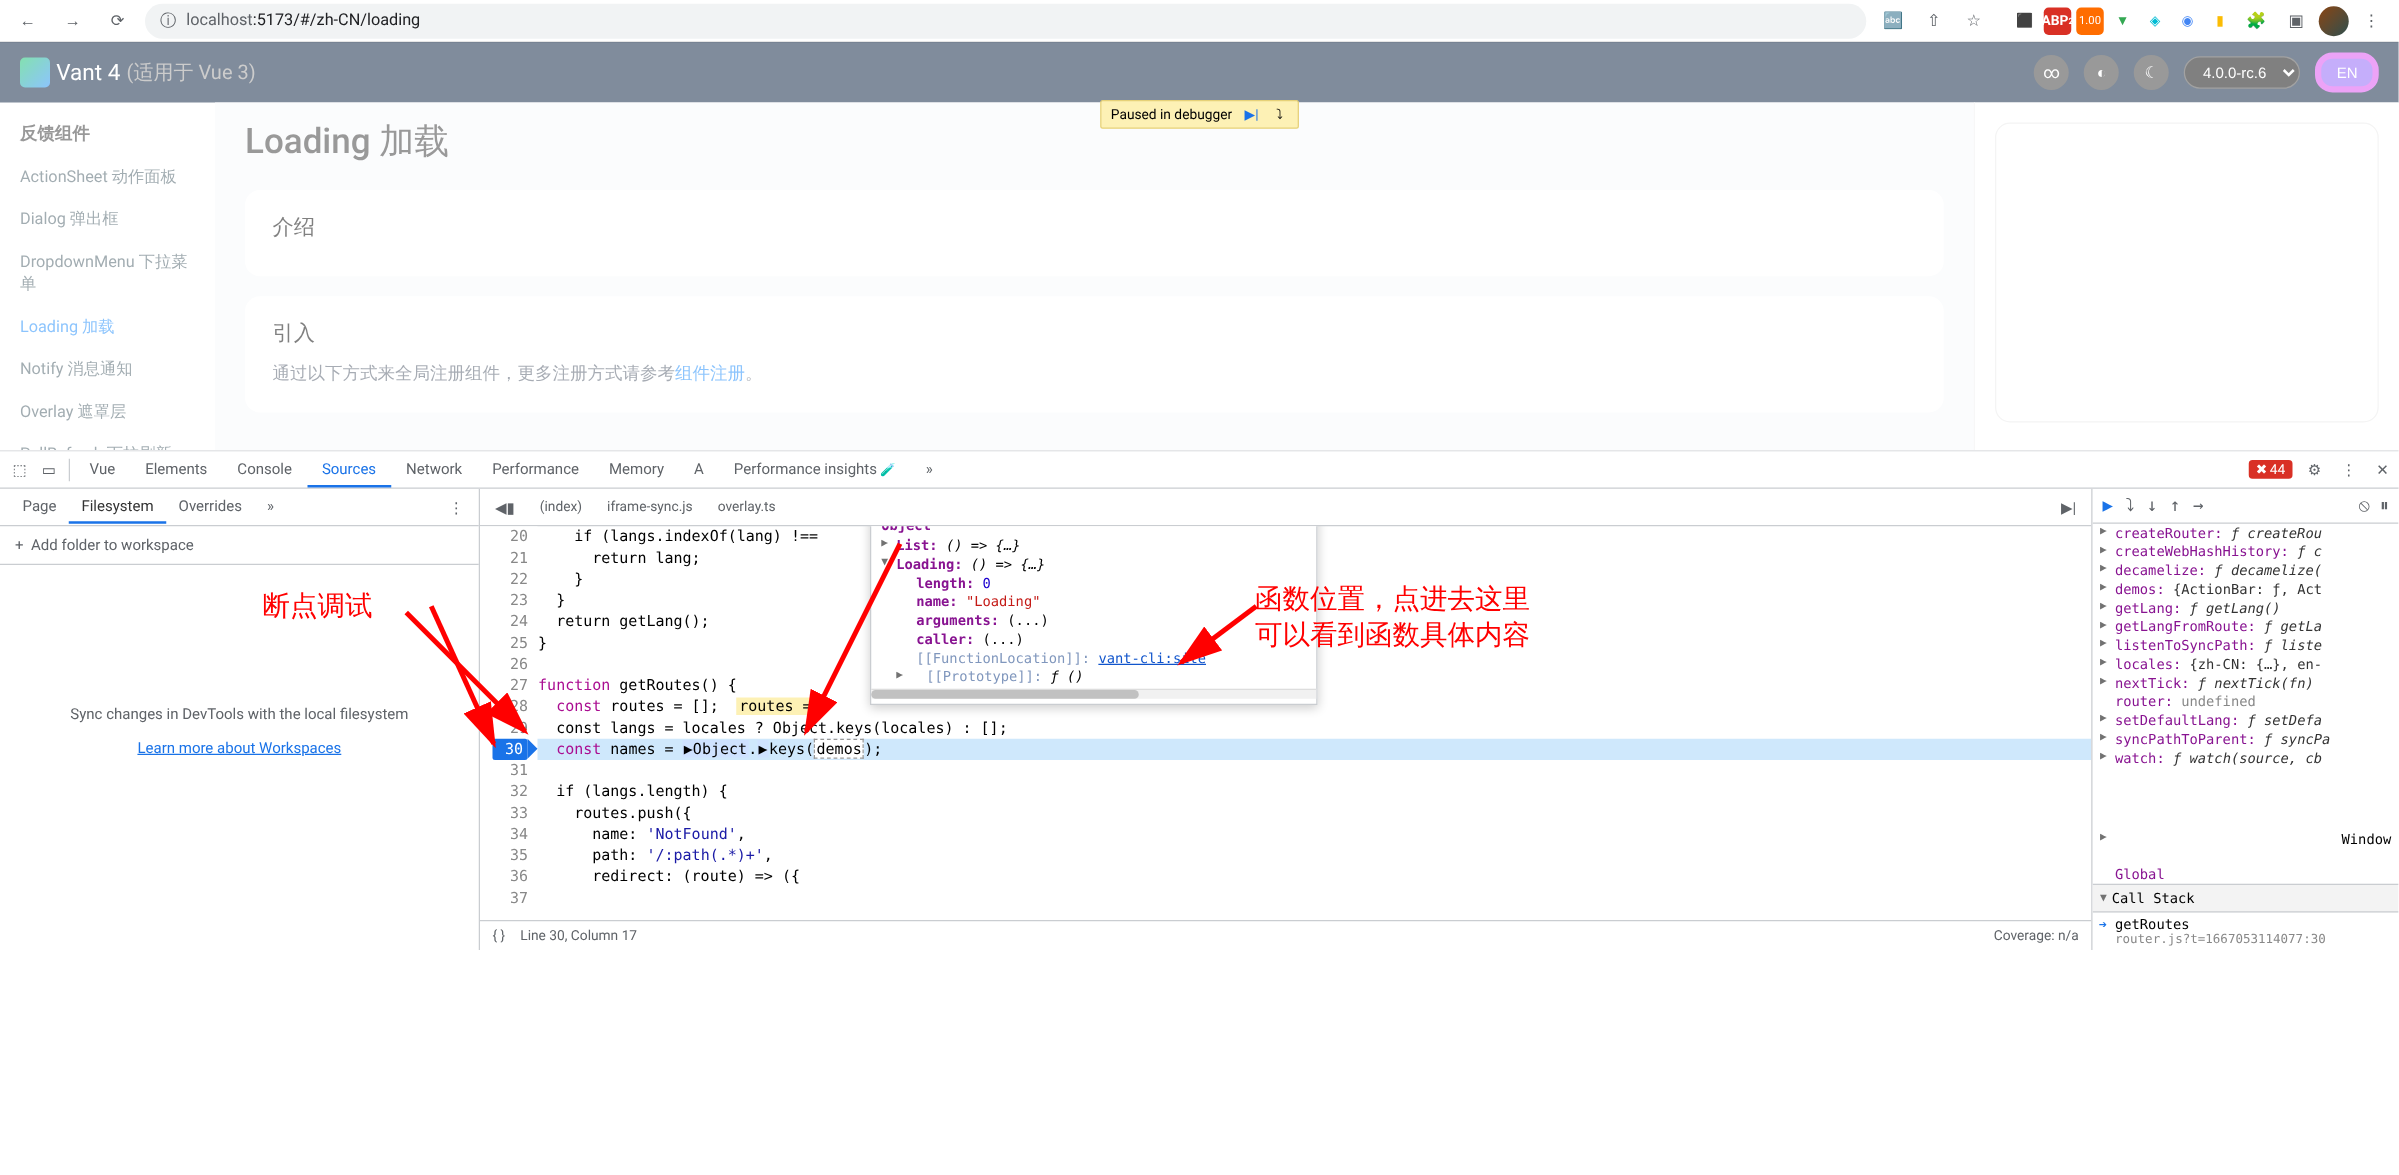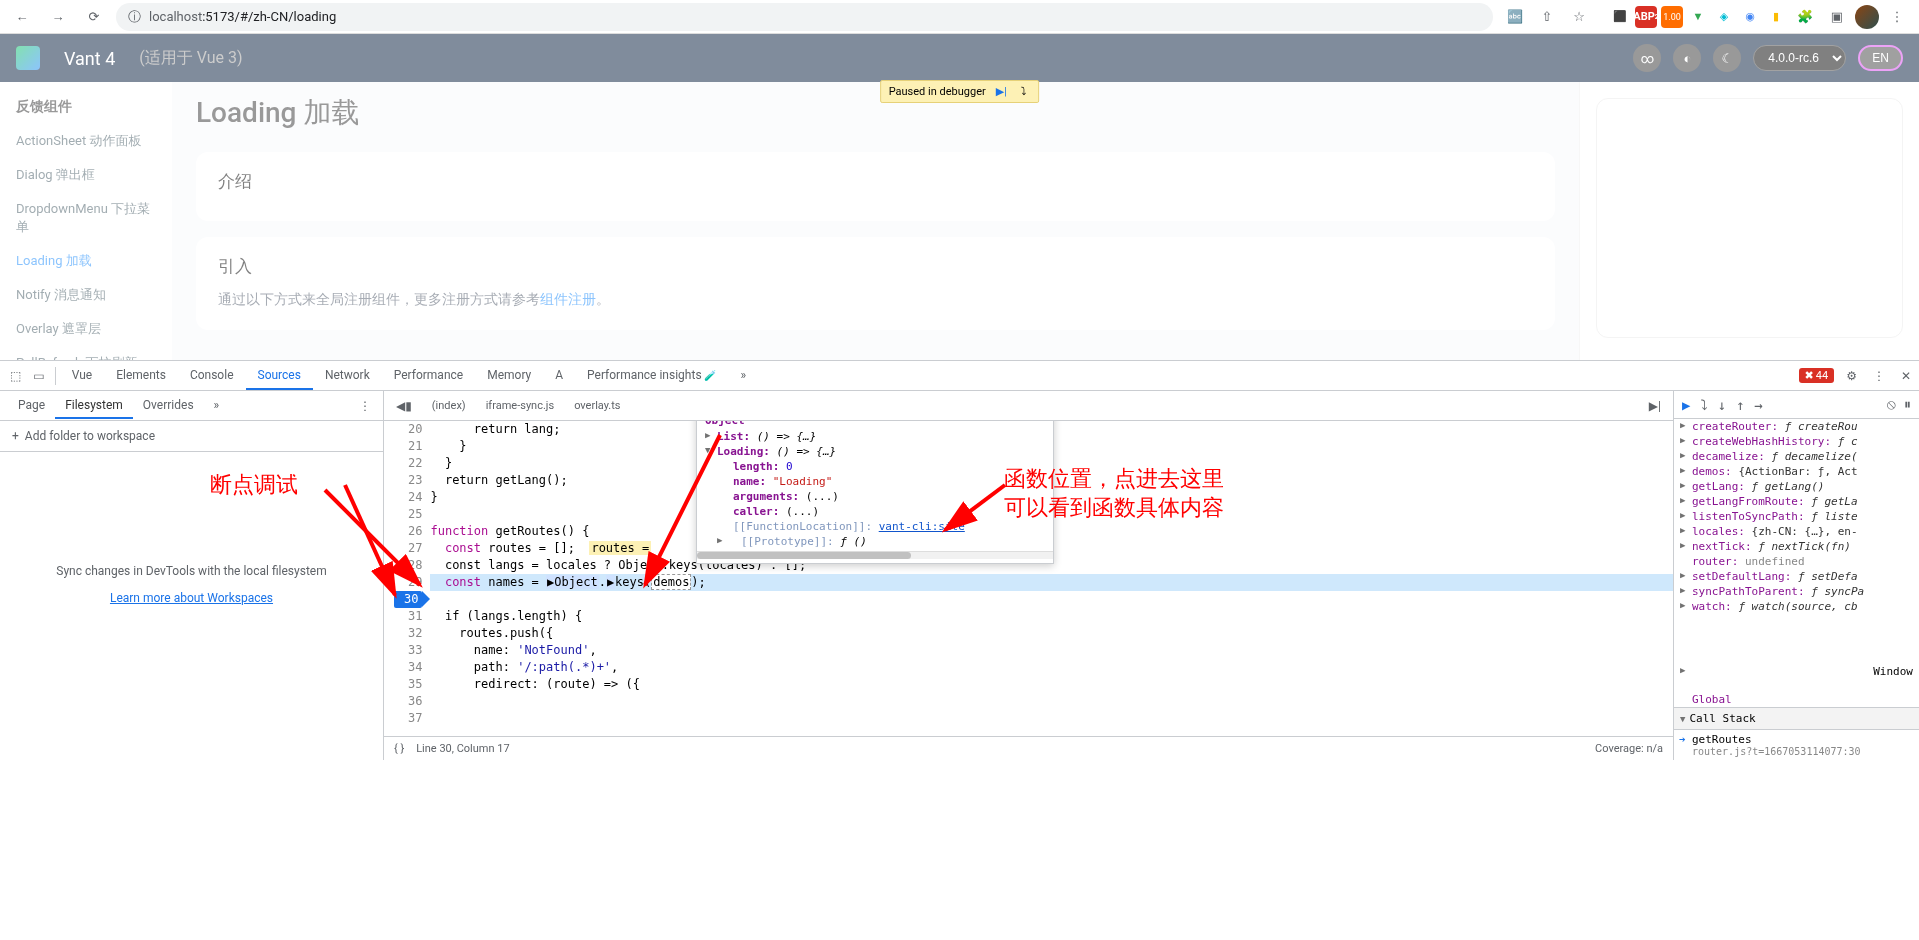--- a/index.html
+++ b/index.html
@@ -12,27 +12,27 @@
 .toolbar-icons { display: flex; gap: 4px; align-items: center; }
 .ext-icon { width: 22px; height: 22px; display: flex; align-items: center; justify-content: center; font-size: 11px; border-radius: 4px; }
 .ext-red { background: #d93025; color: #fff; font-weight: bold; }
 .ext-orange { background: #ff6d00; color: #fff; font-size: 9px; }
 .ext-green { color: #34a853; }
 .avatar { width: 24px; height: 24px; border-radius: 50%; background: linear-gradient(135deg, #8b4513, #2f4f4f); }
 
 .content-area { position: relative; height: 326px; }
 .overlay { position: absolute; inset: 0; background: rgba(255,255,255,0.5); z-index: 5; }
 .vant-header { height: 48px; background: #001938; display: flex; align-items: center; padding: 0 16px; justify-content: space-between; }
-.vant-logo { display: flex; align-items: center; gap: 24px; color: #fff; font-size: 18px; }
+.vant-logo { display: flex; align-items: center; gap: 5px; color: #fff; font-size: 18px; }
 .logo-icon { width: 24px; height: 24px; background: linear-gradient(135deg, #07c160, #1989fa); border-radius: 4px; }
 .vant-subtitle { color: #999; font-size: 16px; }
 .vant-header-right { display: flex; align-items: center; gap: 12px; }
 .header-btn { width: 28px; height: 28px; border-radius: 50%; background: #333; display: flex; align-items: center; justify-content: center; color: #fff; }
 .version-select { background: #000; color: #fff; border: 1px solid #444; border-radius: 14px; padding: 4px 10px; font-size: 12px; }
-.lang-btn { background: #404040; color: #fff; border: 2px solid #d946ef; border-radius: 14px; padding: 4px 12px; font-size: 12px; }
+.lang-btn { background: #8b5cf6; color: #fff; border: 5px solid #d946ef; border-radius: 14px; padding: 4px 12px; font-size: 12px; }
 
 .debugger-banner { position: absolute; top: 46px; left: 50%; transform: translateX(-50%); background: #fdf1b5; border: 1px solid #e6d178; padding: 3px 8px; font-size: 11px; display: flex; align-items: center; gap: 6px; z-index: 20; border-radius: 2px; }
 .debug-btn { padding: 1px 4px; cursor: pointer; }
 .debug-play { color: #1a73e8; }
 
 .vant-body { display: flex; height: calc(326px - 48px); }
 .vant-sidebar { width: 172px; background: #fff; overflow-y: auto; padding: 8px 0; }
 .sidebar-group { padding: 8px 16px; font-weight: 600; font-size: 14px; color: #323233; }
 .sidebar-item { padding: 8px 16px; font-size: 13px; color: #455a64; cursor: pointer; }
 .sidebar-item.active { color: #1989fa; }
@@ -275,20 +275,21 @@
             <div class="gutter-line gutter-bp">30</div>
             <div class="gutter-line">31</div>
             <div class="gutter-line">32</div>
             <div class="gutter-line">33</div>
             <div class="gutter-line">34</div>
             <div class="gutter-line">35</div>
             <div class="gutter-line">36</div>
             <div class="gutter-line">37</div>
           </div>
         <div class="code-lines" id="code-lines">
+            <div class="code-line">    if (langs.indexOf(lang) !==</div>
             <div class="code-line">      return lang;</div>
             <div class="code-line">    }</div>
             <div class="code-line">  }</div>
             <div class="code-line">  return getLang();</div>
             <div class="code-line">}</div>
             <div class="code-line"></div>
             <div class="code-line"><span class="kw">function</span> getRoutes() {</div>
             <div class="code-line">  <span class="kw">const</span> routes = [];  <span class="hl-routes">routes =</span></div>
             <div class="code-line">  const langs = locales ? Object.keys(locales) : [];</div>
             <div class="code-line exec">  <span class="kw">const</span> names = <span class="hl-obj">▶Object</span>.<span class="hl-obj">▶</span>keys(<span class="hl-demos">demos</span>);</div>

